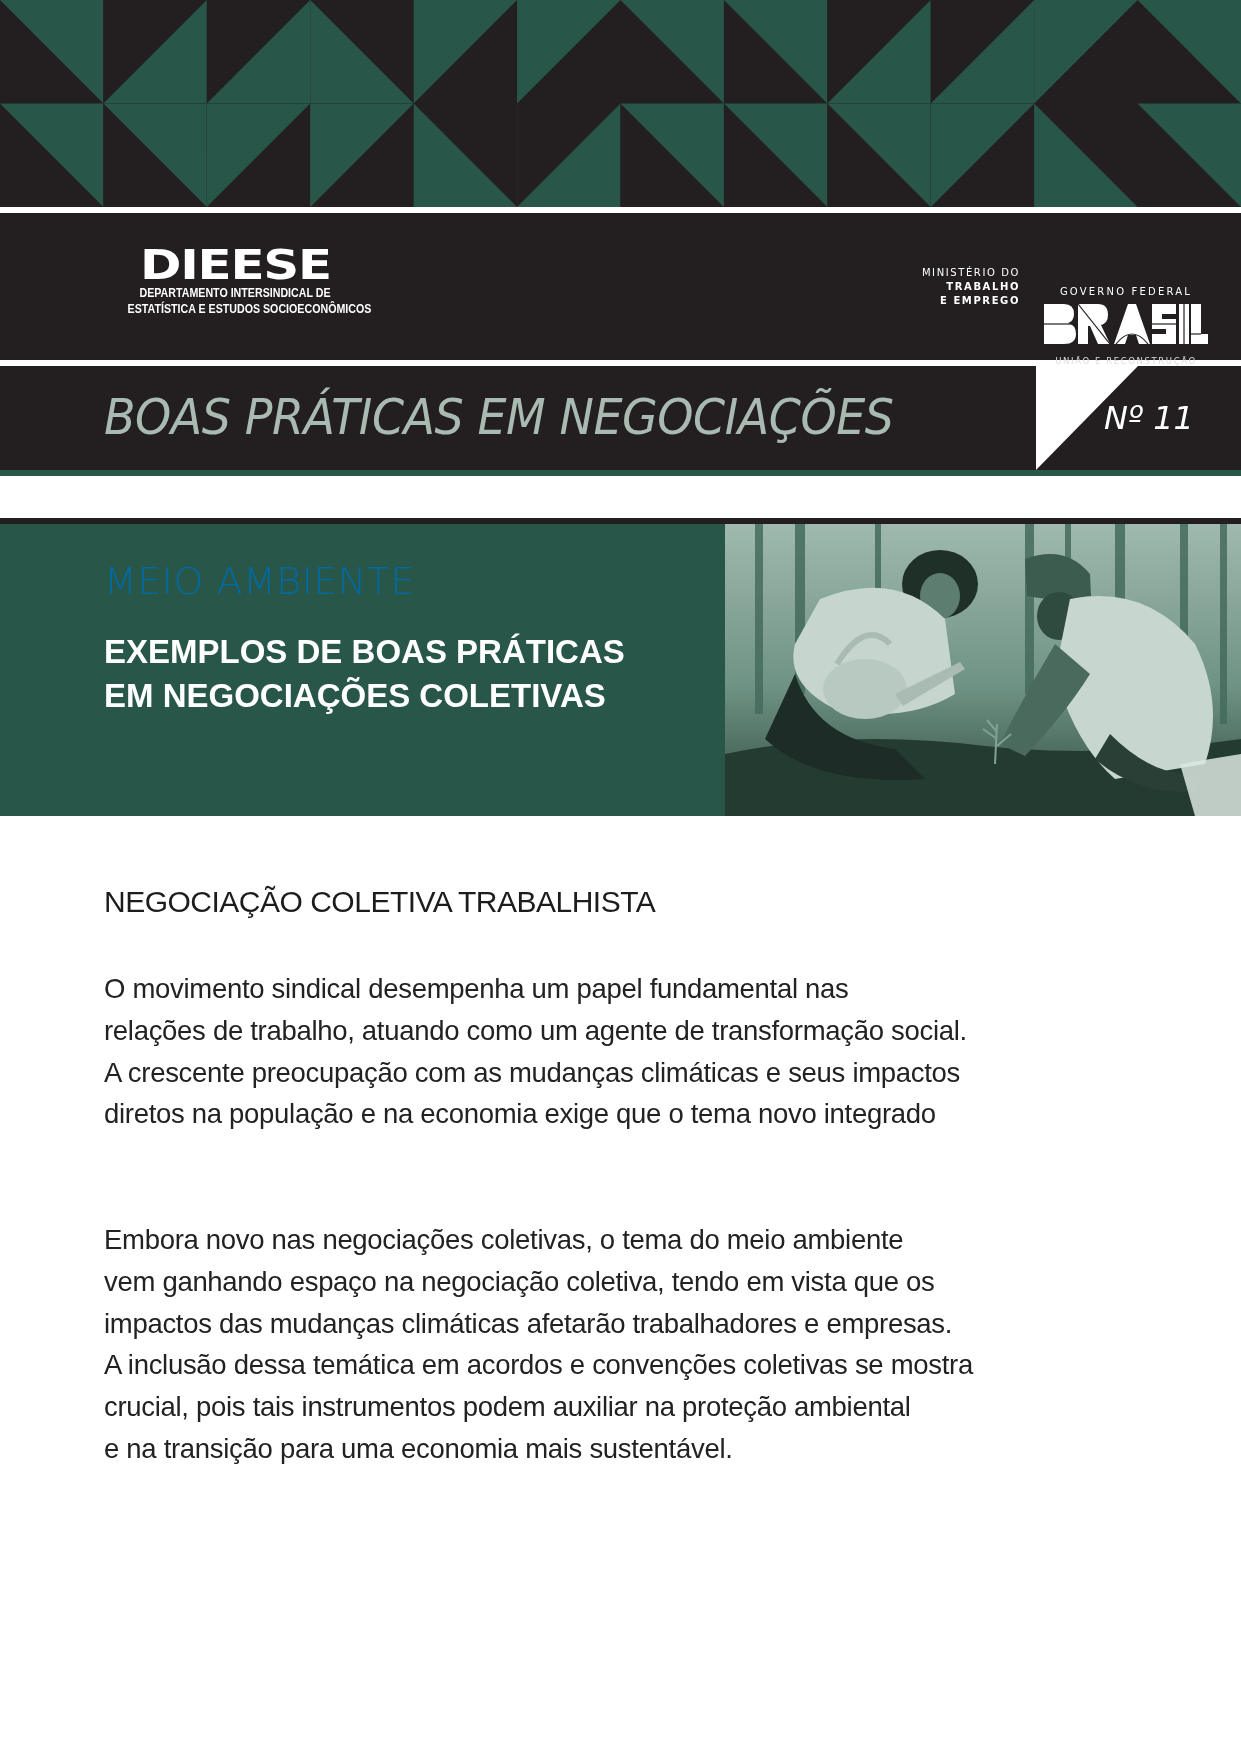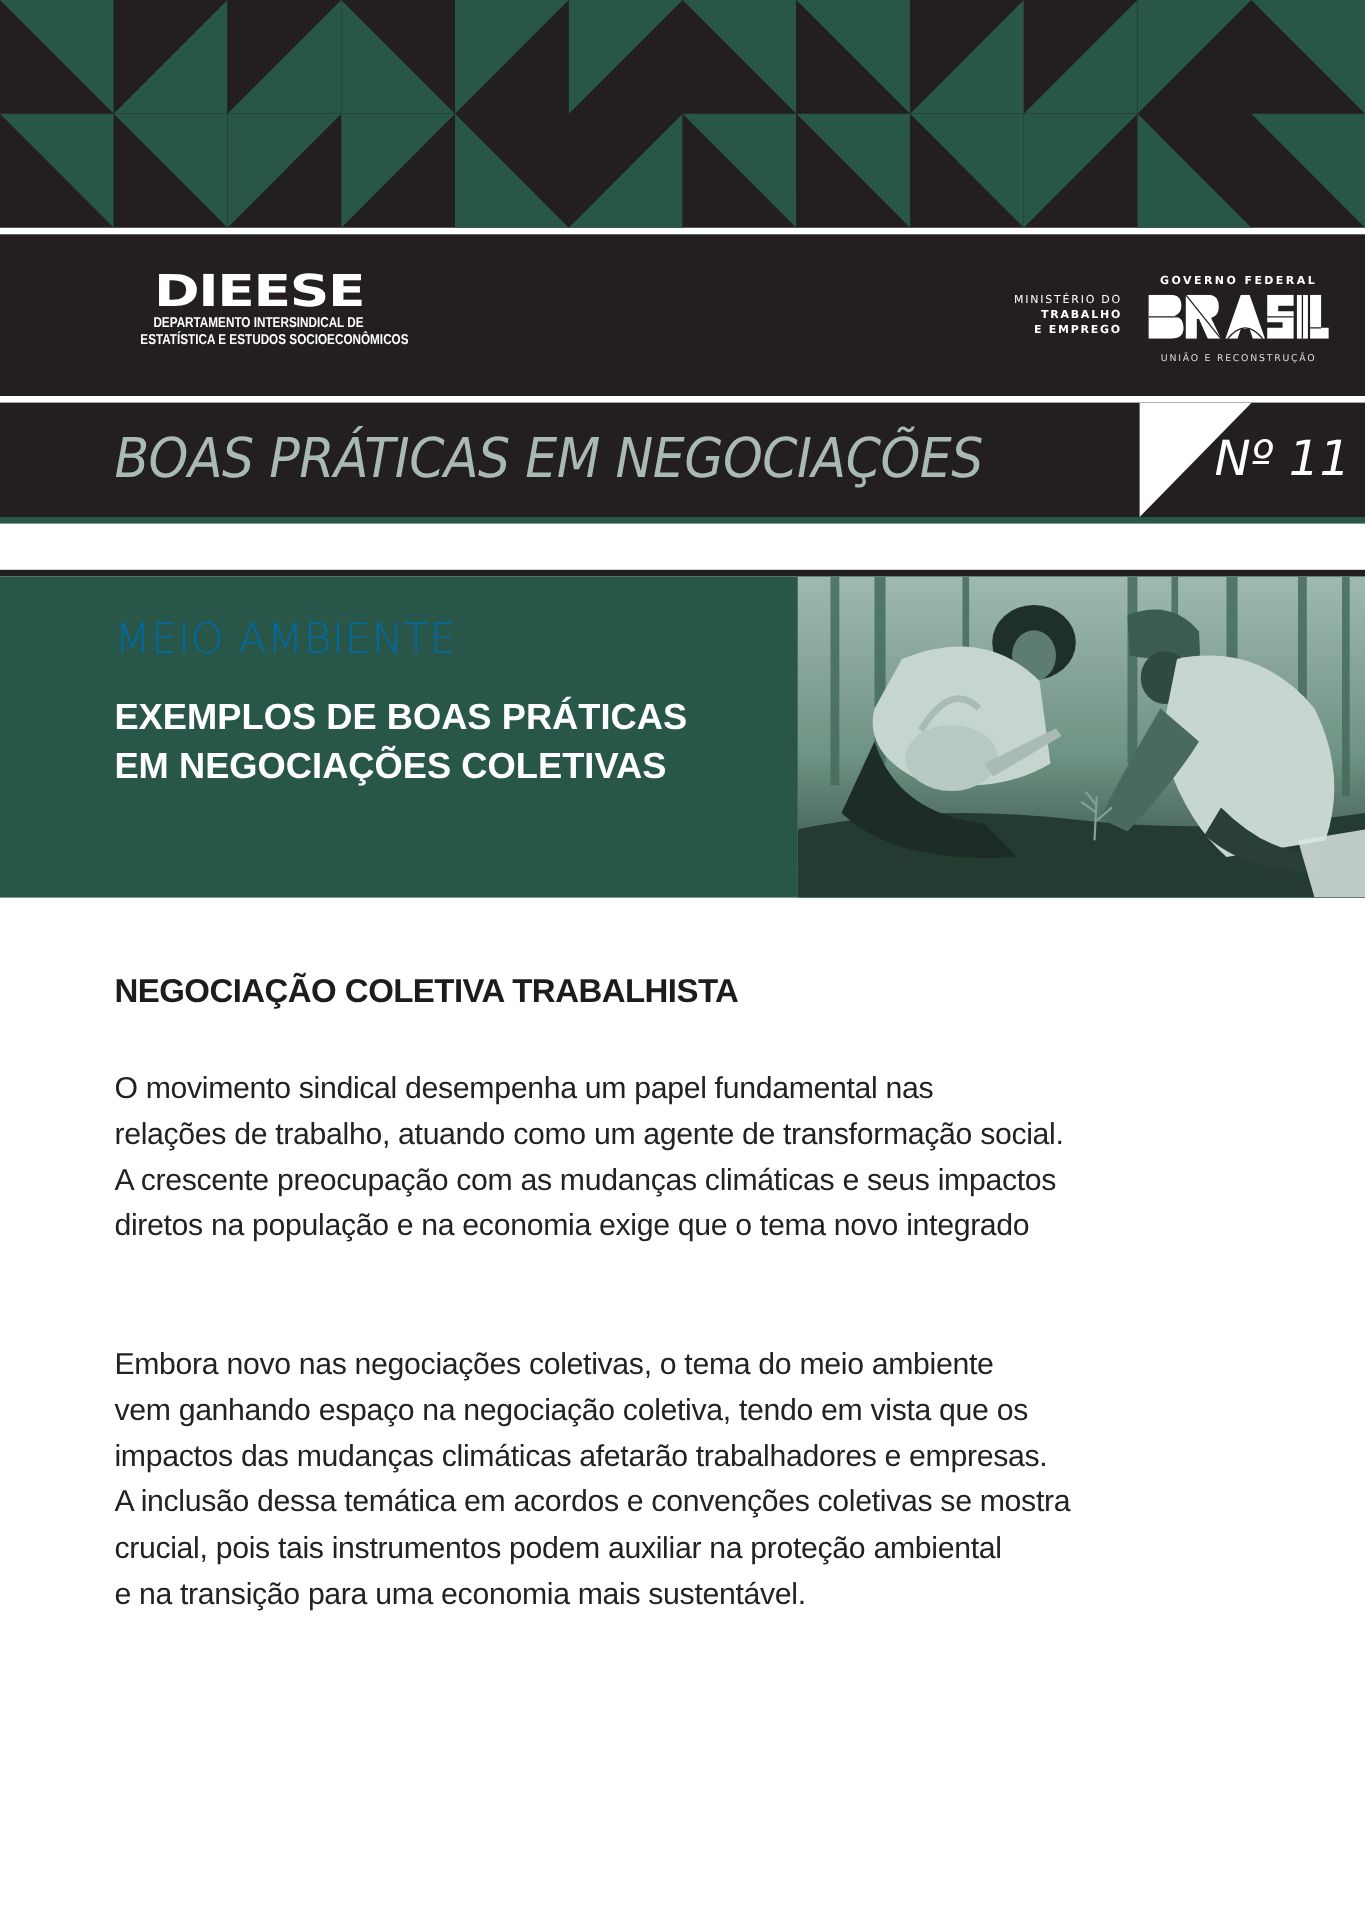--- a/index.html
+++ b/index.html
@@ -15,36 +15,36 @@
   
   .dieese { left: 104px; top: 245px; width: 262px; color: #fff; text-align: center; }
   .dieese .wordmark { font-family: "DejaVu Sans", sans-serif; font-weight: 900; font-size: 40px; letter-spacing: -1px; line-height: 40px; transform: scaleX(1.25); transform-origin: center; display: inline-block; }
   .dieese .sub { font-family: "Liberation Sans", sans-serif; font-weight: bold; font-size: 13px; line-height: 16px; transform: scaleX(0.82); transform-origin: center; white-space: nowrap; }
 
   
   .ministry { left: 890px; top: 266px; width: 130px; text-align: right; color: #fff; font-family: "DejaVu Sans", sans-serif; font-size: 10px; line-height: 14px; letter-spacing: 1.6px; }
   .ministry .l1 { font-weight: normal; }
   .ministry .l2, .ministry .l3 { font-weight: bold; }
   .gov { left: 1040px; top: 250px; width: 172px; text-align: center; color: #fff; }
-  .gov .top { font-family: "DejaVu Sans", sans-serif; font-weight: bold; font-size: 10px; letter-spacing: 2.2px; line-height: 12px; }
+  .gov .top { font-family: "DejaVu Sans", sans-serif; font-weight: normal; font-size: 10px; letter-spacing: 2.2px; line-height: 12px; margin-top: 36px; }
   .gov .brasil { margin-top: 6px; height: 40px; }
   .gov .bottom { font-family: "DejaVu Sans", sans-serif; font-size: 8.5px; letter-spacing: 1.6px; margin-top: 8px; color: #ddd; }
 
   
   .series-title { left: 104px; top: 382px; color: #a9bab2; font-family: "DejaVu Sans", sans-serif; font-weight: 200; font-style: italic; font-size: 50px; line-height: 70px; letter-spacing: -0.5px; white-space: nowrap; transform: scaleX(0.92); transform-origin: left; -webkit-text-stroke: 0; }
   .num-wedge { left: 0; top: 0; width: 1241px; height: 104px; }
-  .issue-num { left: 1104px; top: 388px; color: #ffffff; font-family: "DejaVu Sans", sans-serif; font-weight: 200; font-style: italic; font-size: 44px; line-height: 60px; white-space: nowrap; }
+  .issue-num { left: 1104px; top: 388px; color: #ffffff; font-family: "DejaVu Sans", sans-serif; font-weight: 200; font-style: italic; font-size: 32px; line-height: 60px; white-space: nowrap; }
 
   
   .topic-label { left: 104px; top: 557px; color: #0369a1; font-family: "DejaVu Sans", sans-serif; font-weight: 200; font-size: 38px; line-height: 48px; letter-spacing: 0.5px; white-space: nowrap; }
   .topic-heading { left: 104px; top: 630px; color: #ffffff; font-family: "Liberation Sans", sans-serif; font-weight: bold; font-size: 33px; line-height: 44px; white-space: nowrap; }
   .photo { left: 725px; top: 524px; width: 516px; height: 292px; overflow: hidden; background: #4f7a6a; }
 
   
-  .section-heading { left: 104px; top: 882px; color: #1c1c1c; font-family: "Liberation Sans", sans-serif; font-weight: bold; font-size: 30px; line-height: 40px; letter-spacing: -0.5px; white-space: nowrap; }
+  .section-heading { left: 104px; top: 882px; color: #1c1c1c; font-family: "Liberation Sans", sans-serif; font-weight: normal; font-size: 30px; line-height: 40px; letter-spacing: -0.5px; white-space: nowrap; }
   .para { left: 104px; width: 1080px; color: #222222; font-family: "Liberation Sans", sans-serif; font-size: 27.5px; line-height: 41.8px; }
   .para .line { display: block; white-space: nowrap; letter-spacing: -0.3px; }
   #para1 { top: 968px; }
   #para2 { top: 1219px; }
 </style>
 </head>
 <body>
 
 <svg id="pattern" class="abs" viewBox="0 0 1241 207" preserveAspectRatio="none" xmlns="http://www.w3.org/2000/svg">
     <rect x="0" y="0" width="104.01666666666667" height="104.1" fill="#231f20"></rect>

